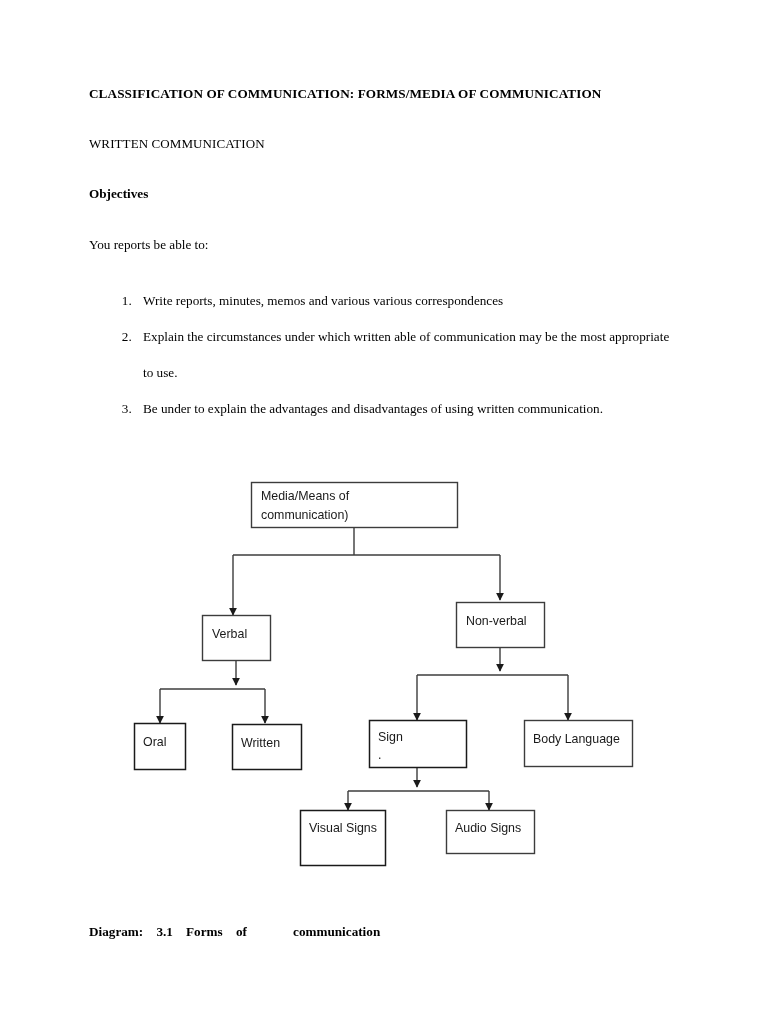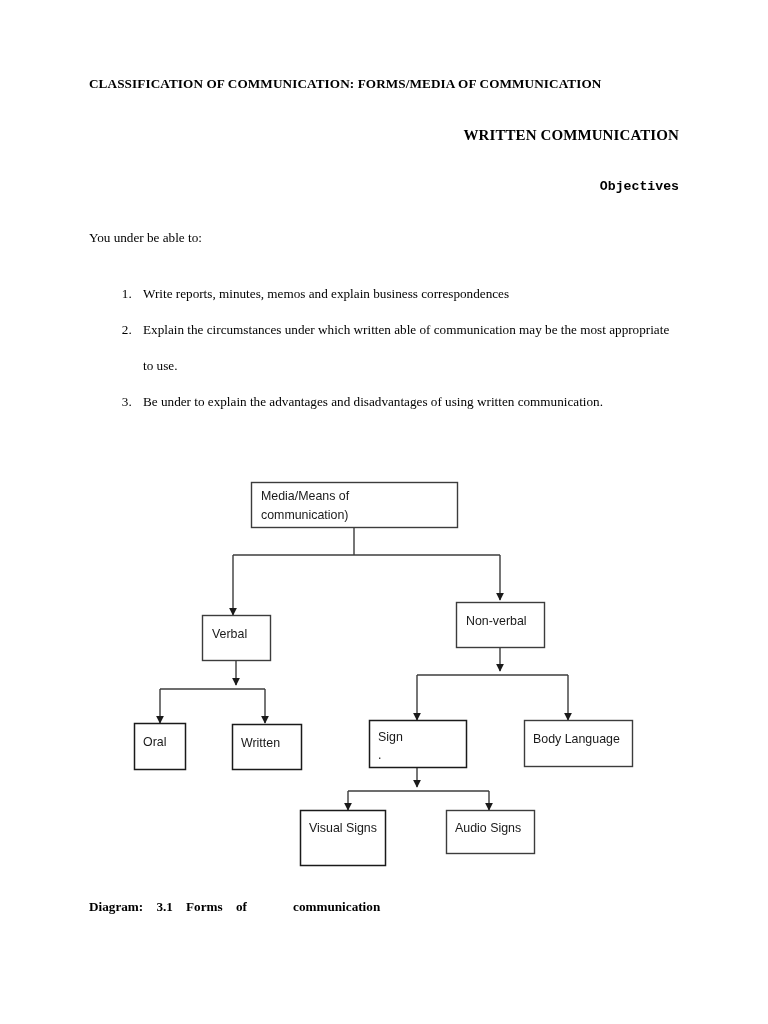--- a/index.html
+++ b/index.html
@@ -19,51 +19,49 @@
   .page {
     position: absolute;
     inset: 0;
     background: #ffffff;
   }
 
   
   .doc-body {
     position: absolute;
     left: 89px;
-    top: 76px;
+    top: 86px;
     width: 590px;
   }
 
   .h-title {
     font-family: "Liberation Serif", serif;
     font-weight: bold;
     font-size: 13.2px;
     letter-spacing: 0.1px;
     line-height: 1.2;
     margin: 0 0 34px 0;
     white-space: nowrap;
   }
 
   .h-sub {
     font-family: "Liberation Serif", serif;
+    font-weight: normal;
+    font-size: 13px;
+    letter-spacing: 0.1px;
+    line-height: 1.2;
+    margin: 0 0 35px 0;
+  }
+
+  .h-objectives {
+    font-family: Liberation Serif, serif;
     font-weight: bold;
-    font-size: 15px;
-    letter-spacing: 0.1px;
+    font-size: 13.2px;
     line-height: 1.2;
     margin: 0 0 35px 0;
-    text-align: right;
-  }
-
-  .h-objectives {
-    font-family: Liberation Mono, monospace;
-    font-weight: bold;
-    font-size: 13.2px;
-    line-height: 1.2;
-    margin: 0 0 35px 0;
-    text-align: right;
   }
 
   .lead-in {
     font-family: "Liberation Serif", serif;
     font-size: 13.2px;
     line-height: 1.2;
     margin: 0 0 30px 0;
   }
 
   ol.objectives {
@@ -114,21 +112,21 @@
     fill: none;
   }
   .arrowhead {
     fill: #1a1a1a;
   }
 
   
   .caption {
     position: absolute;
     left: 89px;
-    top: 899px;
+    top: 924px;
     width: 590px;
     font-family: "Liberation Serif", serif;
     font-weight: bold;
     font-size: 13.2px;
     line-height: 1.2;
     white-space: pre;
   }
   .caption .seg { display: inline; }
 </style>
 </head>
@@ -137,24 +135,24 @@
 <div class="page">
 
   <div class="doc-body">
 
     <div class="h-title">CLASSIFICATION OF COMMUNICATION: FORMS/MEDIA OF COMMUNICATION</div>
 
     <div class="h-sub">WRITTEN COMMUNICATION</div>
 
     <div class="h-objectives">Objectives</div>
 
-    <div class="lead-in">You under be able to:</div>
+    <div class="lead-in">You reports be able to:</div>
 
     <ol class="objectives">
-      <li>Write reports, minutes, memos and explain business correspondences</li>
+      <li>Write reports, minutes, memos and various various correspondences</li>
       <li>Explain the circumstances under which written able of communication may be the most appropriate to use.</li>
       <li>Be under to explain the advantages and disadvantages of using written communication.</li>
     </ol>
 
   </div>
 
   <div class="diagram">
     <svg width="768" height="430" viewBox="0 0 768 430" xmlns="http://www.w3.org/2000/svg">
 
       <defs>

